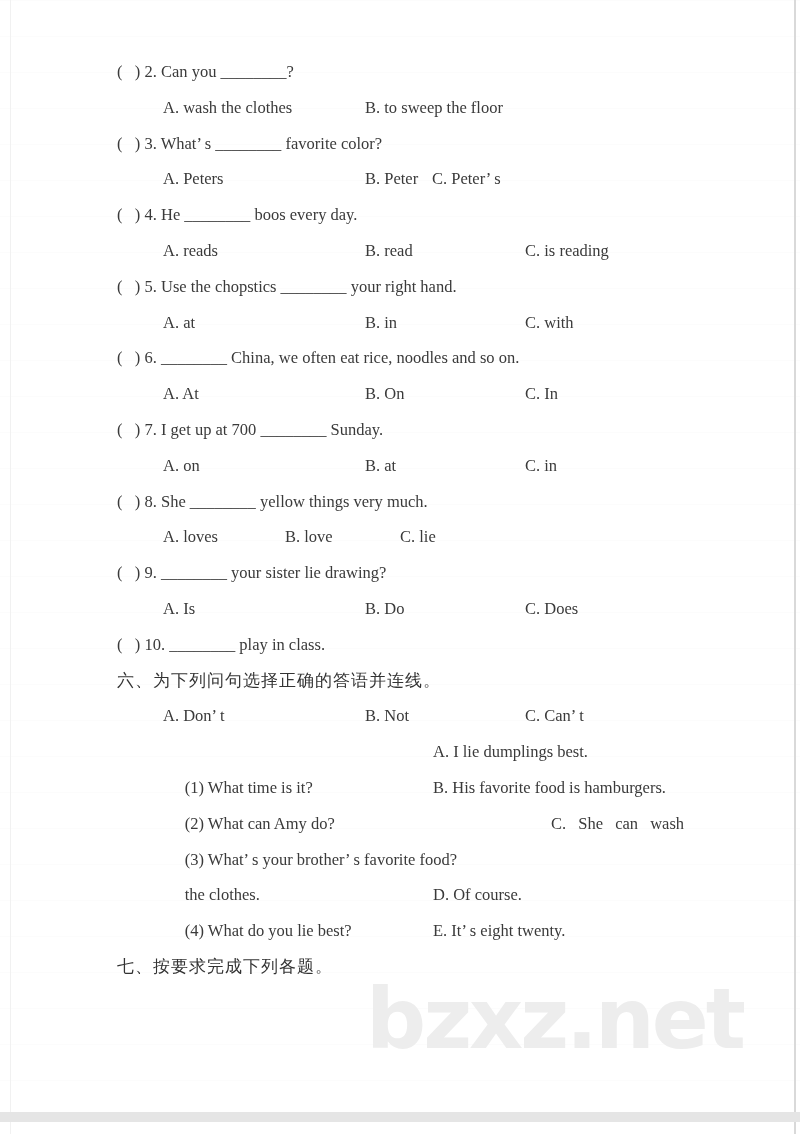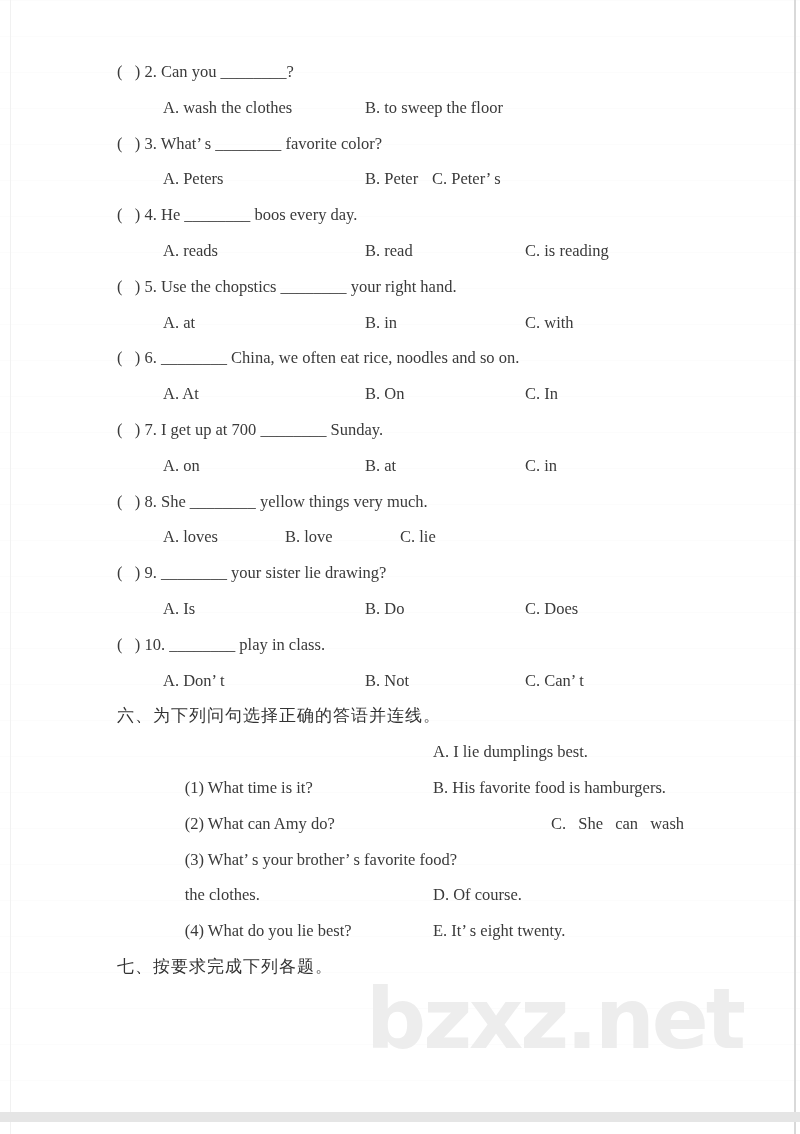--- a/index.html
+++ b/index.html
@@ -158,28 +158,28 @@
     </div>
 
     <div class="row stem">(   ) 9. ________ your sister lie drawing?</div>
     <div class="row opts">
       <span class="opt-a">A. Is</span>
       <span class="opt-b">B. Do</span>
       <span class="opt-c">C. Does</span>
     </div>
 
     <div class="row stem">(   ) 10. ________ play in class.</div>
+    <div class="row section-title">六、为下列问句选择正确的答语并连线。</div>
+
     <div class="row opts">
       <span class="opt-a">A. Don’ t</span>
       <span class="opt-b">B. Not</span>
       <span class="opt-c">C. Can’ t</span>
     </div>
 
-    <div class="row section-title">六、为下列问句选择正确的答语并连线。</div>
-
     <div class="row">
       <span class="match-q">(1) What time is it?</span>
       <span class="match-a">A. I lie dumplings best.</span>
     </div>
     <div class="row">
       <span class="match-q">(2) What can Amy do?</span>
       <span class="match-a">B. His favorite food is hamburgers.</span>
     </div>
     <div class="row row-m3">
       <span class="match-q">(3) What’ s your brother’ s favorite food?</span>

